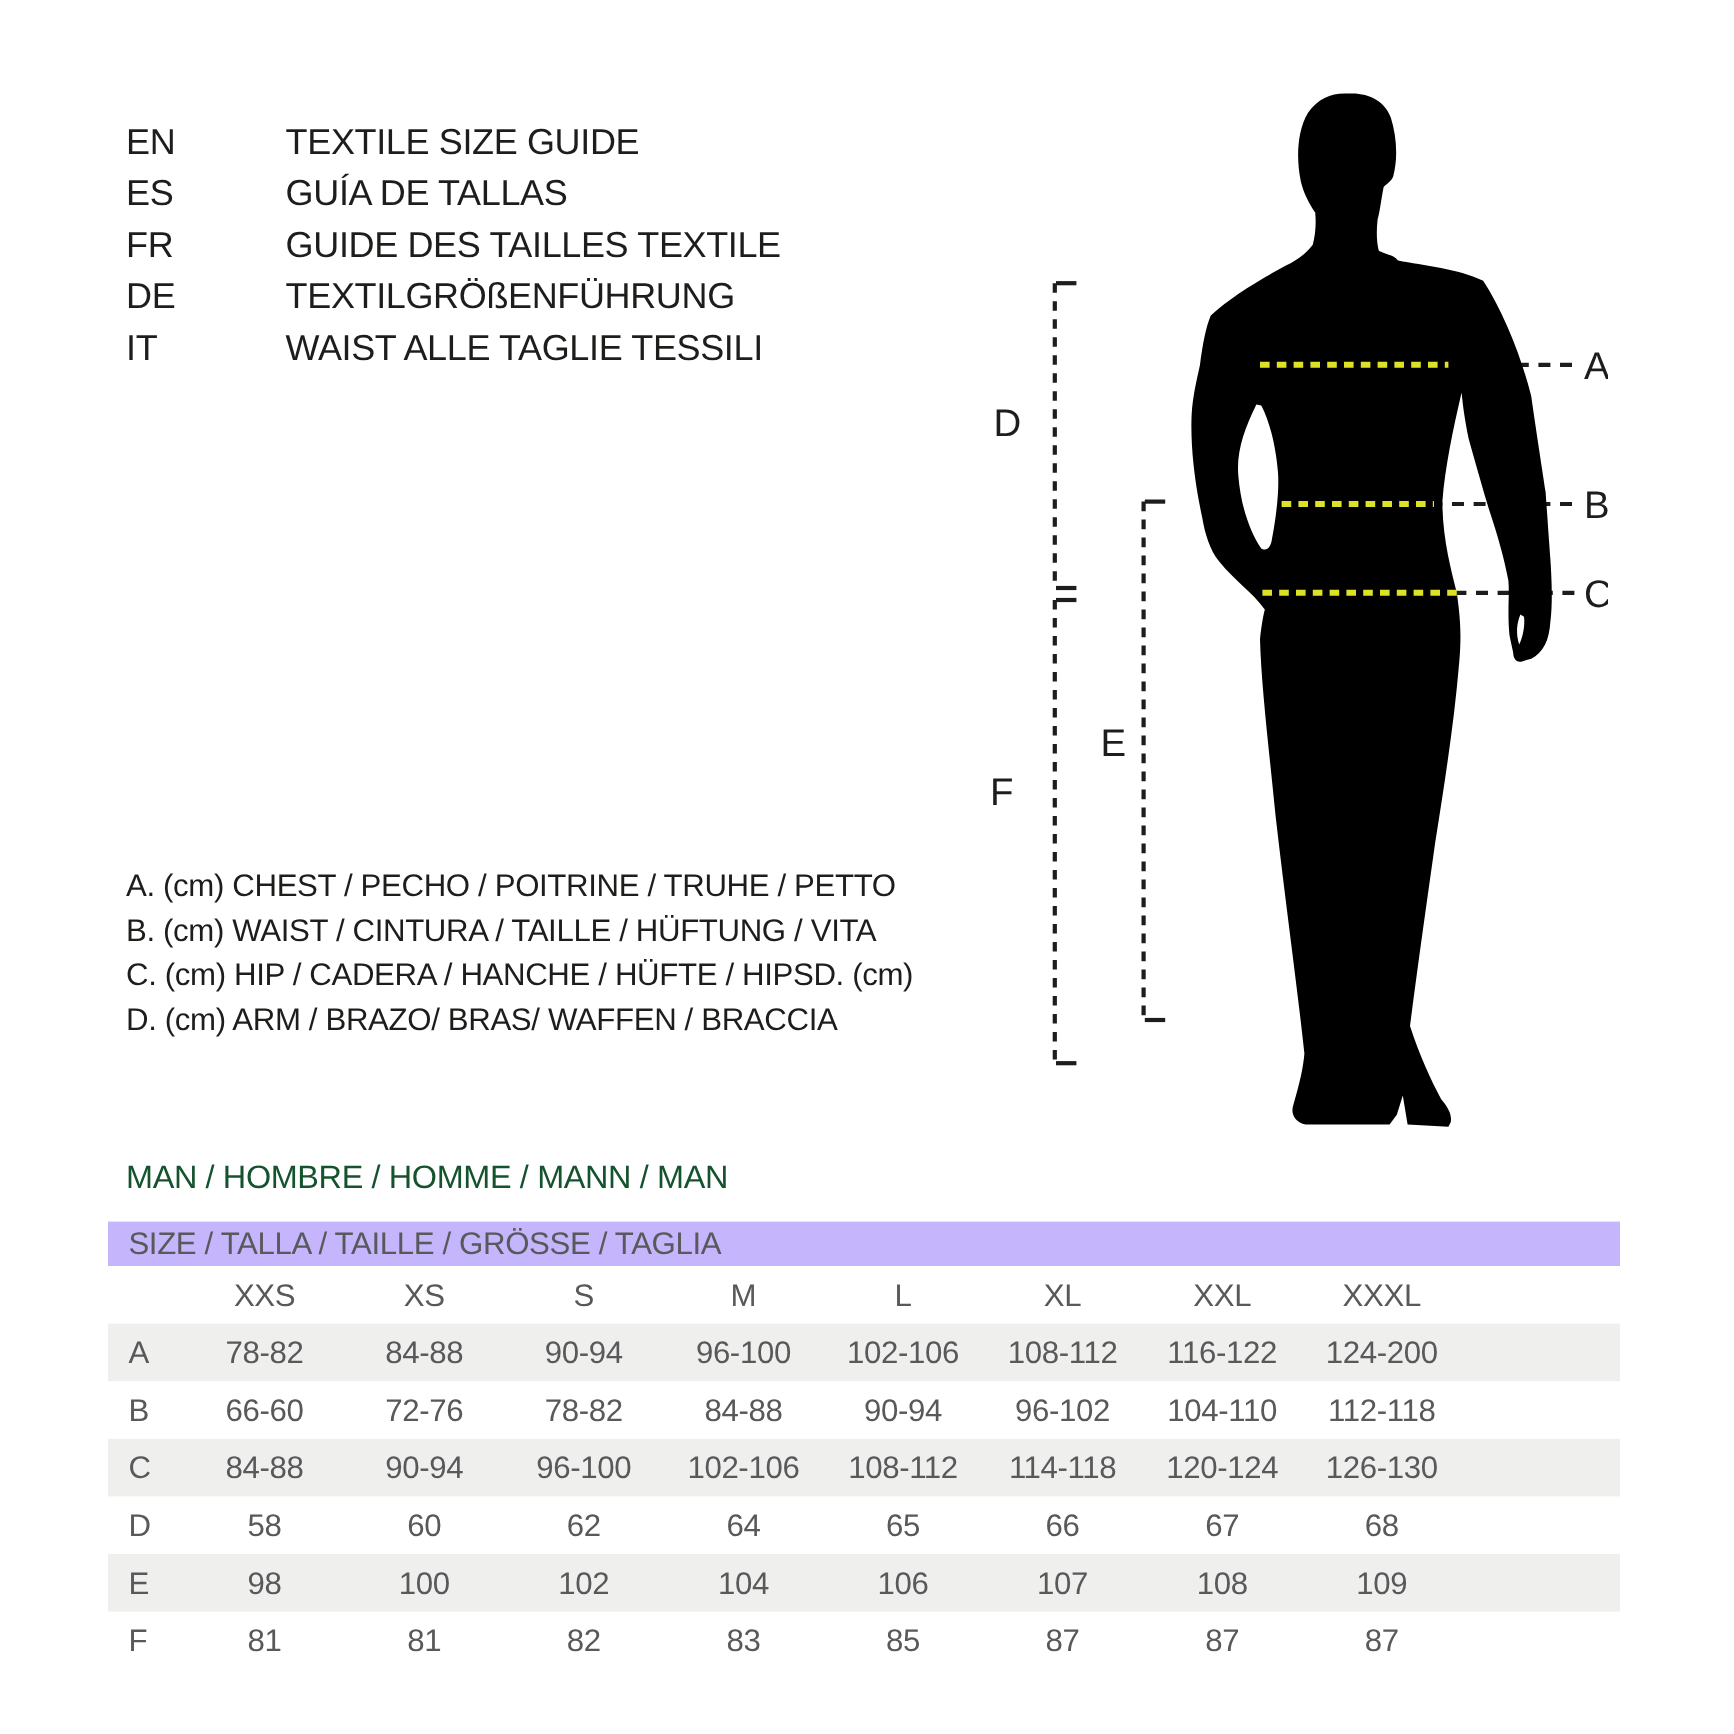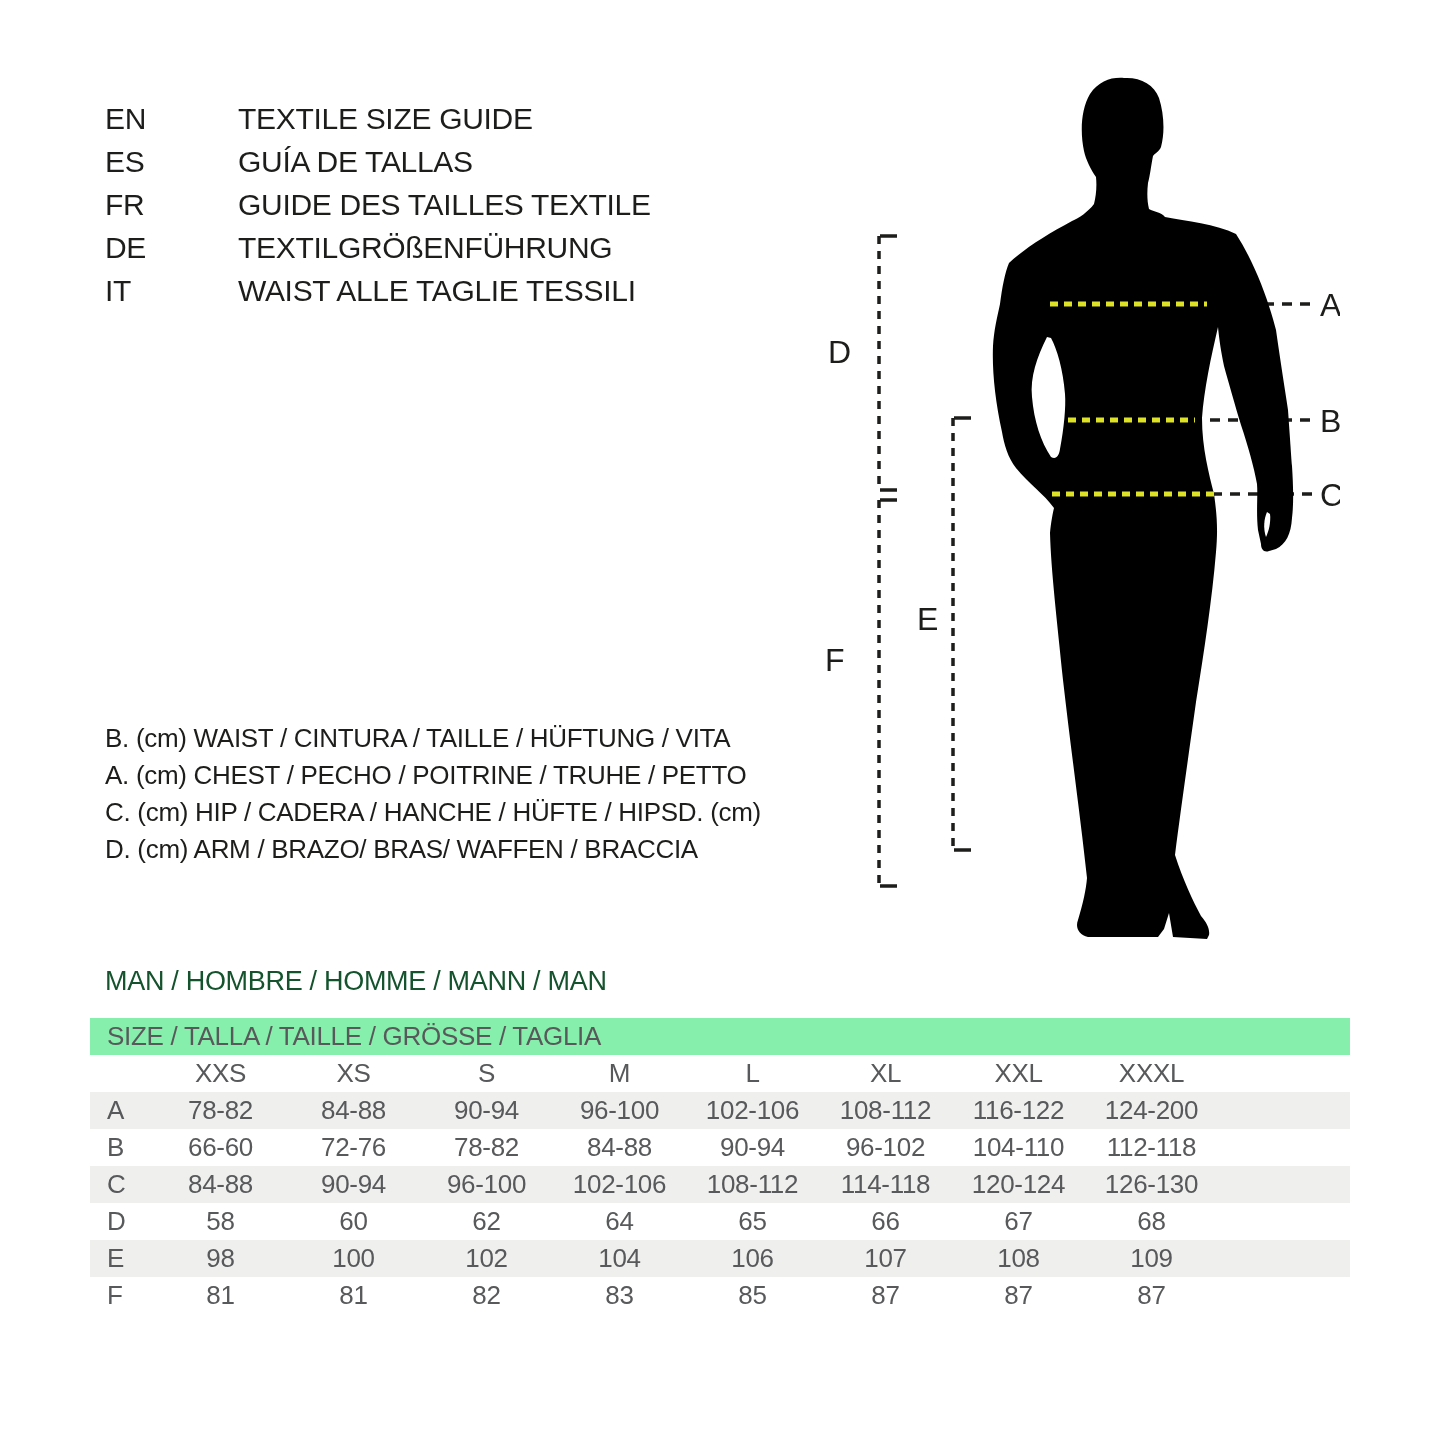--- a/index.html
+++ b/index.html
@@ -16,22 +16,22 @@
   .legend-row{height:37px;display:flex;align-items:center;font-size:26px;letter-spacing:-0.3px;color:#1d1d1b;white-space:nowrap;}
 
   
   .category{position:absolute;left:105px;top:966px;font-size:27px;letter-spacing:-0.3px;color:#14532d;}
 
   
   .figure-wrap{position:absolute;left:820px;top:60px;width:520px;height:900px;}
 
   
   .size-table{position:absolute;left:90px;top:1018px;width:1260px;font-size:26px;color:#58595b;}
-  .tbar{height:37px;background:#86efac;display:flex;align-items:center;padding-left:17px;box-sizing:border-box;letter-spacing:-0.3px;}
-  .trow{display:flex;height:37px;align-items:center;}
+  .tbar{height:37px;background:#c4b5fd;display:flex;align-items:center;padding-left:17px;box-sizing:border-box;letter-spacing:-0.3px;}
+  .trow{display:flex;height:48px;align-items:center;}
   .trow.alt{background:#efefee;}
   .tcell{width:133px;flex:0 0 133px;text-align:center;letter-spacing:-0.3px;}
   .tcell.rowlabel{width:64px;flex:0 0 64px;text-align:left;padding-left:17px;box-sizing:border-box;}
   svg text{font-family:"Liberation Sans",sans-serif;}
 </style>
 </head>
 <body>
 
 <div class="page">
 
@@ -146,22 +146,22 @@
       <text x="500" y="256" font-size="32" fill="#1d1d1b">A</text>
       <text x="500" y="372" font-size="32" fill="#1d1d1b">B</text>
       <text x="500" y="446" font-size="32" fill="#1d1d1b">C</text>
       <text x="8" y="303" font-size="32" fill="#1d1d1b">D</text>
       <text x="97" y="570" font-size="32" fill="#1d1d1b">E</text>
       <text x="5" y="611" font-size="32" fill="#1d1d1b">F</text>
     </svg>
   </div>
 
   <div class="legend">
+    <div class="legend-row">A. (cm) CHEST / PECHO / POITRINE / TRUHE / PETTO</div>
     <div class="legend-row">B. (cm) WAIST / CINTURA / TAILLE / HÜFTUNG / VITA</div>
-    <div class="legend-row">A. (cm) CHEST / PECHO / POITRINE / TRUHE / PETTO</div>
     <div class="legend-row">C. (cm) HIP / CADERA / HANCHE / HÜFTE / HIPSD. (cm)</div>
     <div class="legend-row">D. (cm) ARM / BRAZO/ BRAS/ WAFFEN / BRACCIA</div>
   </div>
 
   <div class="category">MAN / HOMBRE / HOMME / MANN / MAN</div>
 
   <div class="size-table">
     <div class="tbar">SIZE / TALLA / TAILLE / GRÖSSE / TAGLIA</div>
     <div class="trow" id="cols-row">
       <div class="tcell rowlabel"></div>

